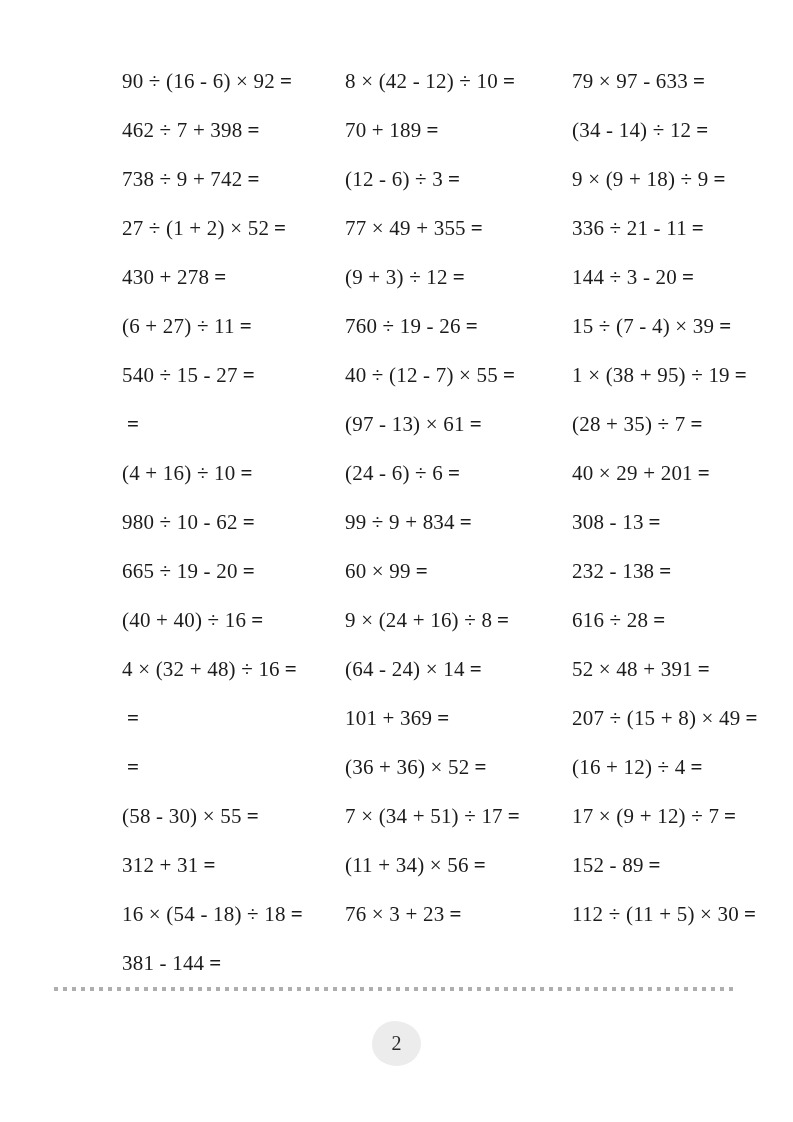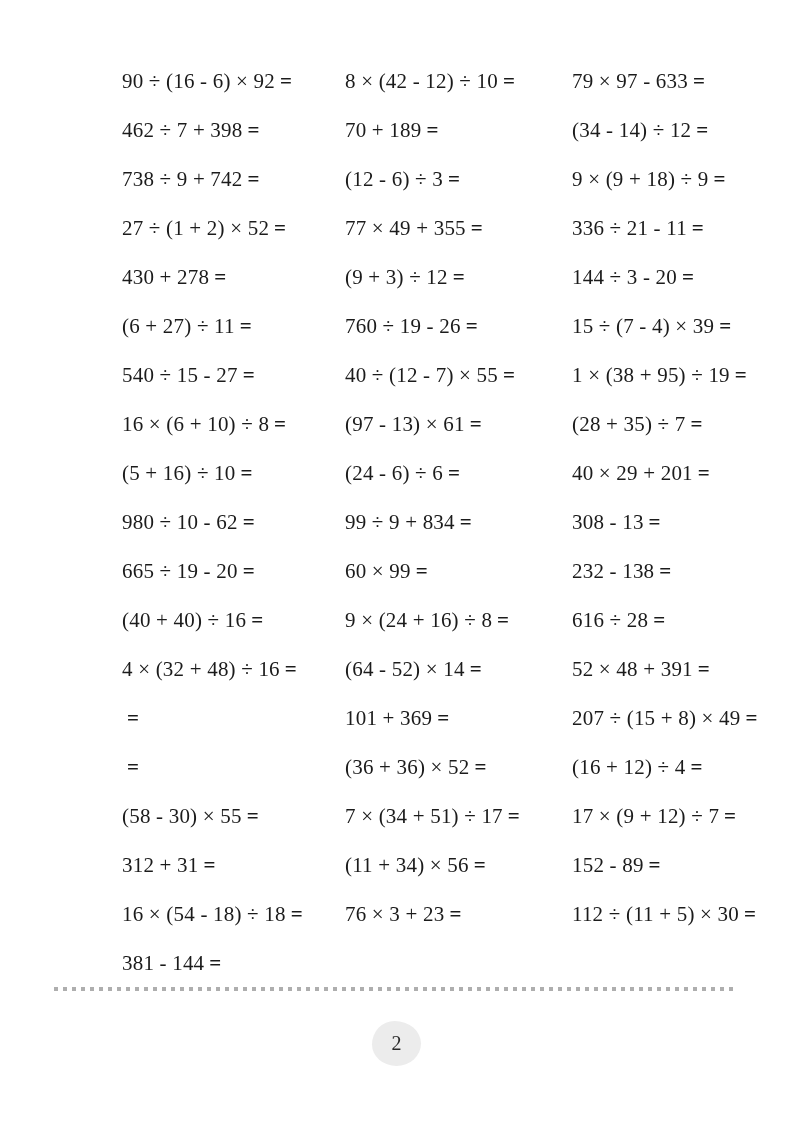--- a/index.html
+++ b/index.html
@@ -101,25 +101,24 @@
         </div>
         <div class="problem">
           <span class="expr">(6 + 27) ÷ 11</span>
           <span class="eq">=</span>
         </div>
         <div class="problem">
           <span class="expr">540 ÷ 15 - 27</span>
           <span class="eq">=</span>
         </div>
         <div class="problem">
-          <span class="expr">16 × (6 + 10) ÷ 8</span>
-          <span class="eq">=</span>
-        </div>
-        <div class="problem">
-          <span class="expr">(5 + 16) ÷ 10</span>
+          <span class="eq">=</span>
+        </div>
+        <div class="problem">
+          <span class="expr">(4 + 16) ÷ 10</span>
           <span class="eq">=</span>
         </div>
         <div class="problem">
           <span class="expr">980 ÷ 10 - 62</span>
           <span class="eq">=</span>
         </div>
         <div class="problem">
           <span class="expr">665 ÷ 19 - 20</span>
           <span class="eq">=</span>
         </div>
@@ -197,21 +196,21 @@
         </div>
         <div class="problem">
           <span class="expr">60 × 99</span>
           <span class="eq">=</span>
         </div>
         <div class="problem">
           <span class="expr">9 × (24 + 16) ÷ 8</span>
           <span class="eq">=</span>
         </div>
         <div class="problem">
-          <span class="expr">(64 - 52) × 14</span>
+          <span class="expr">(64 - 24) × 14</span>
           <span class="eq">=</span>
         </div>
         <div class="problem">
           <span class="expr">101 + 369</span>
           <span class="eq">=</span>
         </div>
         <div class="problem">
           <span class="expr">(36 + 36) × 52</span>
           <span class="eq">=</span>
         </div>

